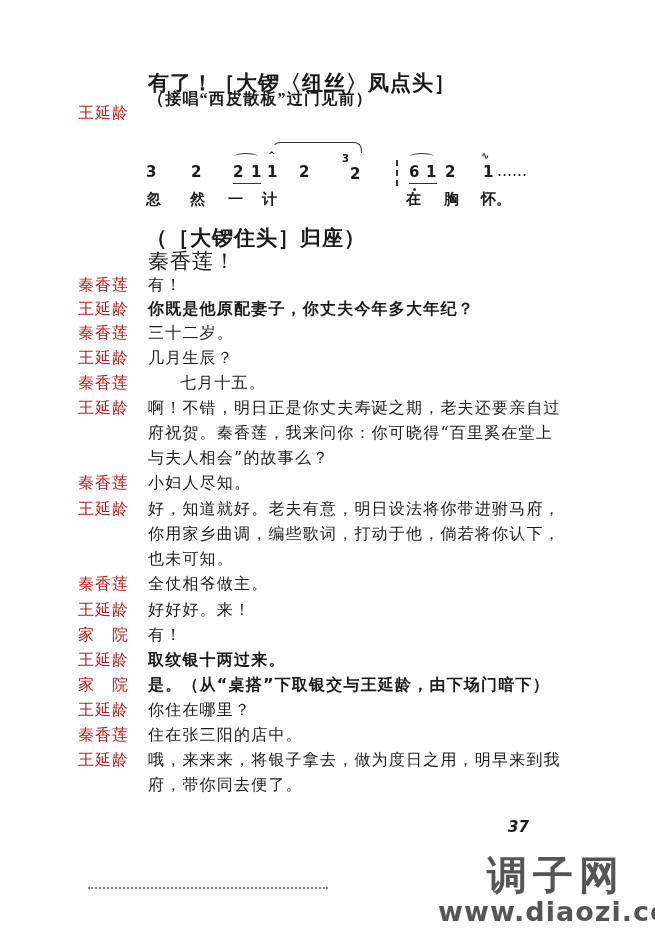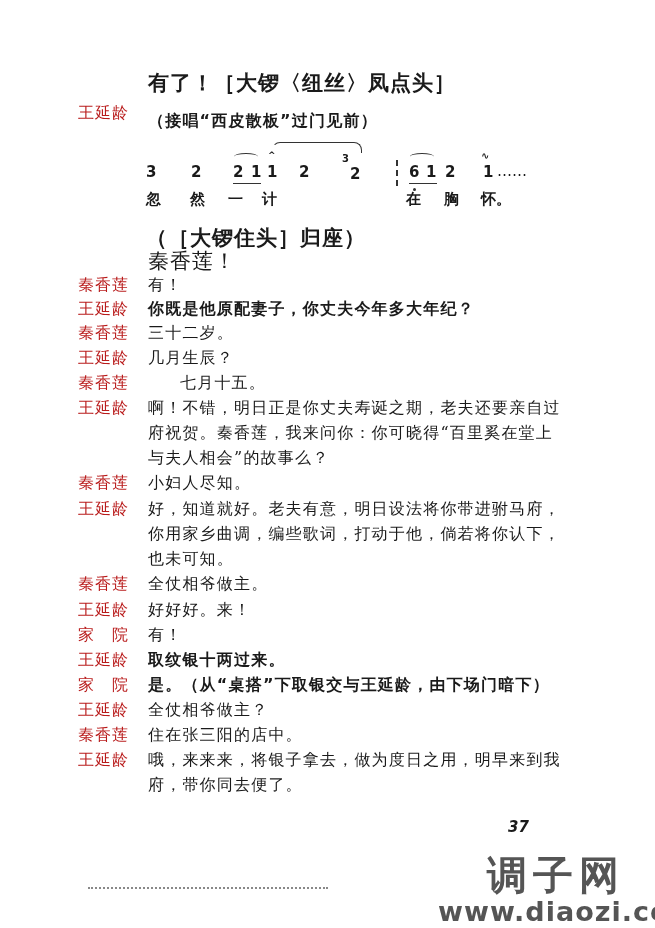--- a/index.html
+++ b/index.html
@@ -22,21 +22,21 @@
   .wm-cn { position: absolute; left: 487px; top: 848px; font-family: "DejaVu Sans", sans-serif; font-weight: bold; font-size: 40px; color: #555; letter-spacing: 6px; }
   .wm-url { position: absolute; left: 438px; top: 896px; font-family: "DejaVu Sans", sans-serif; font-weight: bold; font-size: 27px; color: #555; letter-spacing: 1px; }
   .scanline { position: absolute; left: 88px; top: 887px; width: 240px; height: 2px; border-top: 2px dotted #888; }
 </style>
 </head>
 <body>
 
 <div class="line bold" style="left:148px; top:73px;">有了！［大锣〈纽丝〉凤点头］</div>
 
 <div class="speaker" style="top:103px;">王延龄</div>
-<div class="speech bold" style="top:111px;">（接唱“西皮散板”过门见前）</div>
+<div class="speech bold" style="top:89px;font-family:Liberation Serif, serif;">（接唱“西皮散板”过门见前）</div>
 
 <div>
   <span class="note" style="left:146px; top:163px;">3</span>
   <span class="note" style="left:191px; top:163px;">2</span>
   <span class="note" style="left:233px; top:163px;">2</span>
   <span class="note" style="left:251px; top:163px;">1</span>
   <span class="note" style="left:267px; top:163px;">1</span>
   <span class="note" style="left:299px; top:163px;">2</span>
   <span class="note" style="left:350px; top:165px;">2</span>
   <span class="note" style="left:342px; top:150px; font-size:10px;">3</span>
@@ -106,21 +106,21 @@
   <div class="speaker" style="top:625px;">家　院</div>
   <div class="speech" style="top:625px;">有！</div>
 
   <div class="speaker" style="top:650px;">王延龄</div>
   <div class="speech bold" style="top:650px;">取纹银十两过来。</div>
 
   <div class="speaker" style="top:675px;">家　院</div>
   <div class="speech bold" style="top:675px;">是。（从“桌搭”下取银交与王延龄，由下场门暗下）</div>
 
   <div class="speaker" style="top:700px;">王延龄</div>
-  <div class="speech" style="top:700px;">全仗相爷做主？</div>
+  <div class="speech" style="top:700px;">你住在哪里？</div>
 
   <div class="speaker" style="top:725px;">秦香莲</div>
   <div class="speech" style="top:725px;">住在张三阳的店中。</div>
 
   <div class="speaker" style="top:750px;">王延龄</div>
   <div class="speech" style="top:750px;">哦，来来来，将银子拿去，做为度日之用，明早来到我</div>
   <div class="speech" style="top:775px;">府，带你同去便了。</div>
 </div>
 
 <div class="pagenum">37</div>

